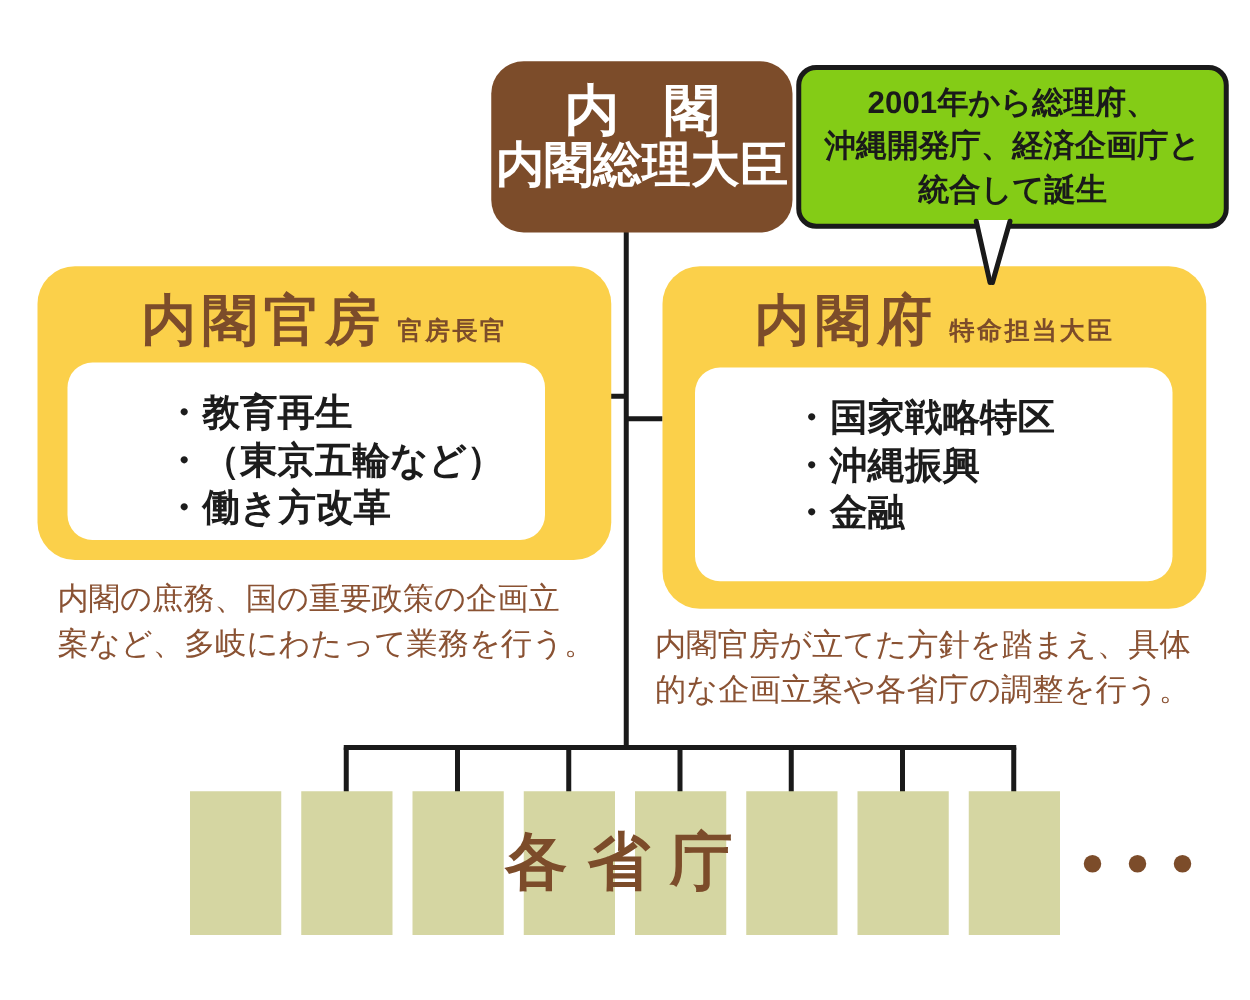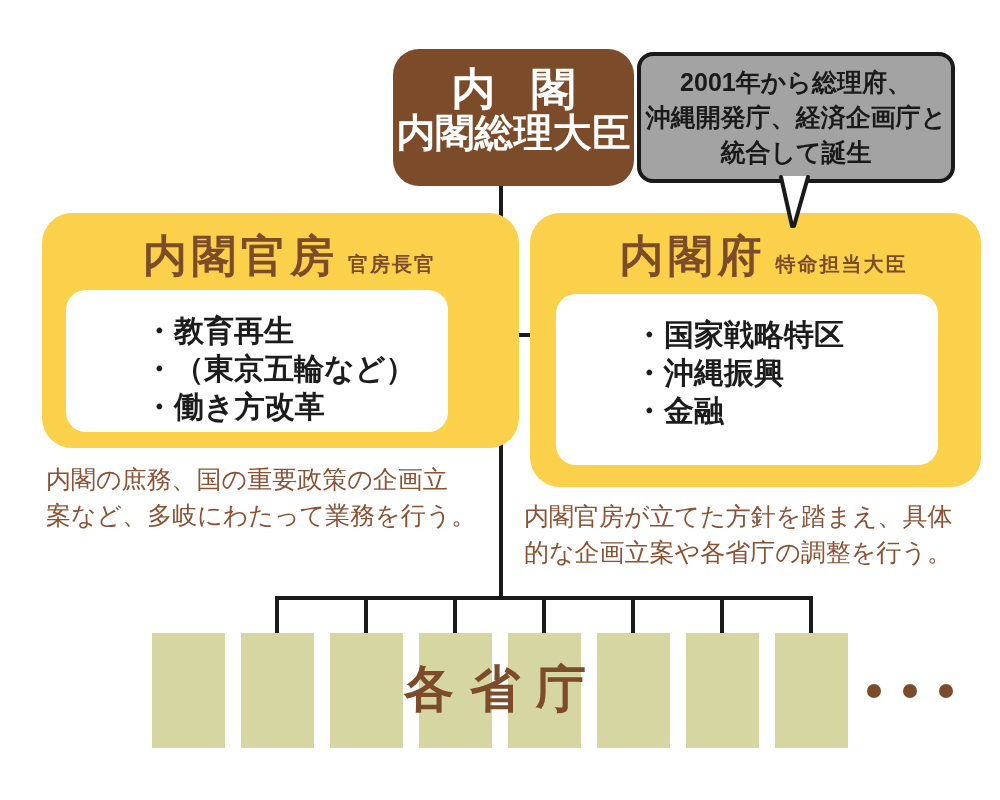--- a/index.html
+++ b/index.html
@@ -12,32 +12,32 @@
 
   
   #cabinet-box { left: 393px; top: 49px; width: 241px; height: 137px;
     background: var(--brown); border-radius: 26px; color: #fff; text-align: center; }
   #cabinet-title { margin-top: 14px; font-size: 44px; font-weight: bold;
     letter-spacing: 36px; line-height: 52px; white-space: nowrap; }
   #cabinet-title span { margin-right: -36px; }
   #cabinet-subtitle { font-size: 39px; font-weight: bold; line-height: 36px; white-space: nowrap; }
 
   
-  #bubble { left: 637px; top: 52px; width: 318px; height: 131px; box-sizing: border-box;
-    background: #a3a3a3; border: 4px solid var(--line); border-radius: 16px;
+  #bubble { left: 637px; top: 52px; width: 346px; height: 131px; box-sizing: border-box;
+    background: #84cc16; border: 4px solid var(--line); border-radius: 16px;
     display: flex; flex-direction: column; justify-content: center;
     text-align: center; color: var(--line); font-size: 25px; font-weight: bold;
     line-height: 35px; z-index: 5; }
   .bubble-line { white-space: nowrap; }
   #bubble-tail { left: 770px; top: 174px; z-index: 6; }
 
   
   .org-box { position: absolute; background: var(--yellow); border-radius: 30px; z-index: 2; }
-  #secretariat-box { left: 42px; top: 213px; width: 459px; height: 235px; padding-left: 18px; }
-  #cabinet-office-box { left: 530px; top: 213px; width: 435px; height: 274px; padding-left: 16px; }
+  #secretariat-box { left: 30px; top: 213px; width: 459px; height: 235px; }
+  #cabinet-office-box { left: 530px; top: 213px; width: 435px; height: 274px; }
   .org-header { display: flex; justify-content: center; align-items: baseline;
     gap: 14px; padding-top: 14px; white-space: nowrap; }
   .org-title { font-size: 44px; font-weight: bold; color: var(--brown); letter-spacing: 5px; }
   .org-title span { margin-right: -5px; }
   .org-minister { font-size: 20px; font-weight: bold; color: var(--brown); letter-spacing: 2px; }
   .task-panel { position: absolute; background: #fff; border-radius: 20px; }
   #secretariat-panel { left: 24px; top: 77px; width: 382px; height: 142px; }
   #cabinet-office-panel { left: 26px; top: 81px; width: 382px; height: 171px; }
   .task-list { margin: 12px; padding: 10px 0 0 66px; list-style: none;
     font-size: 30px; font-weight: bold; color: var(--ink); line-height: 38px; }

